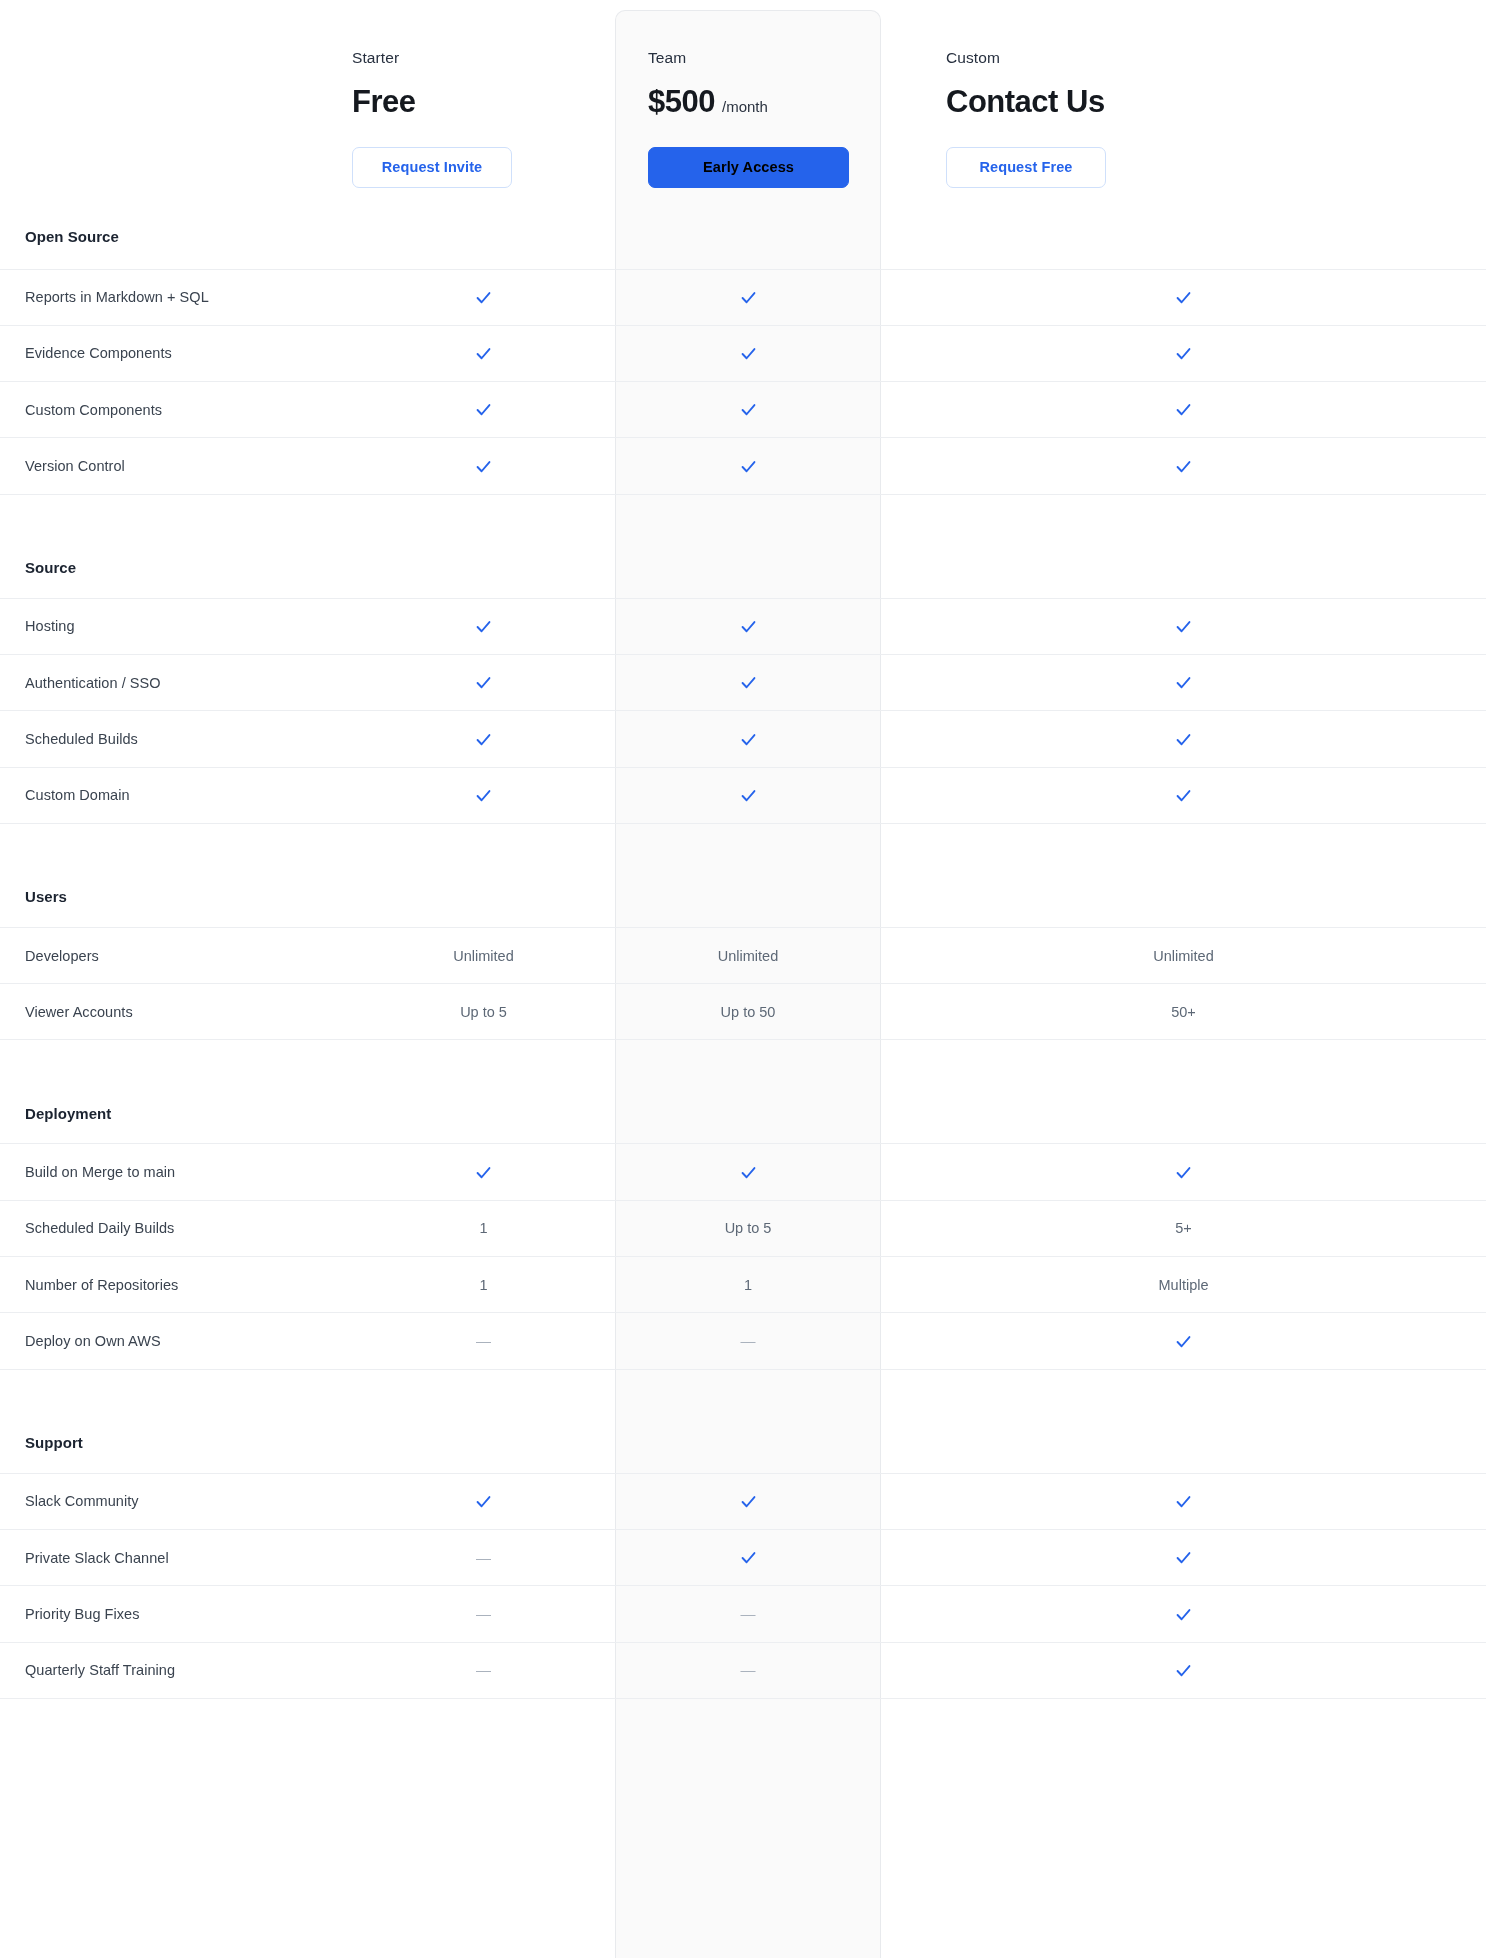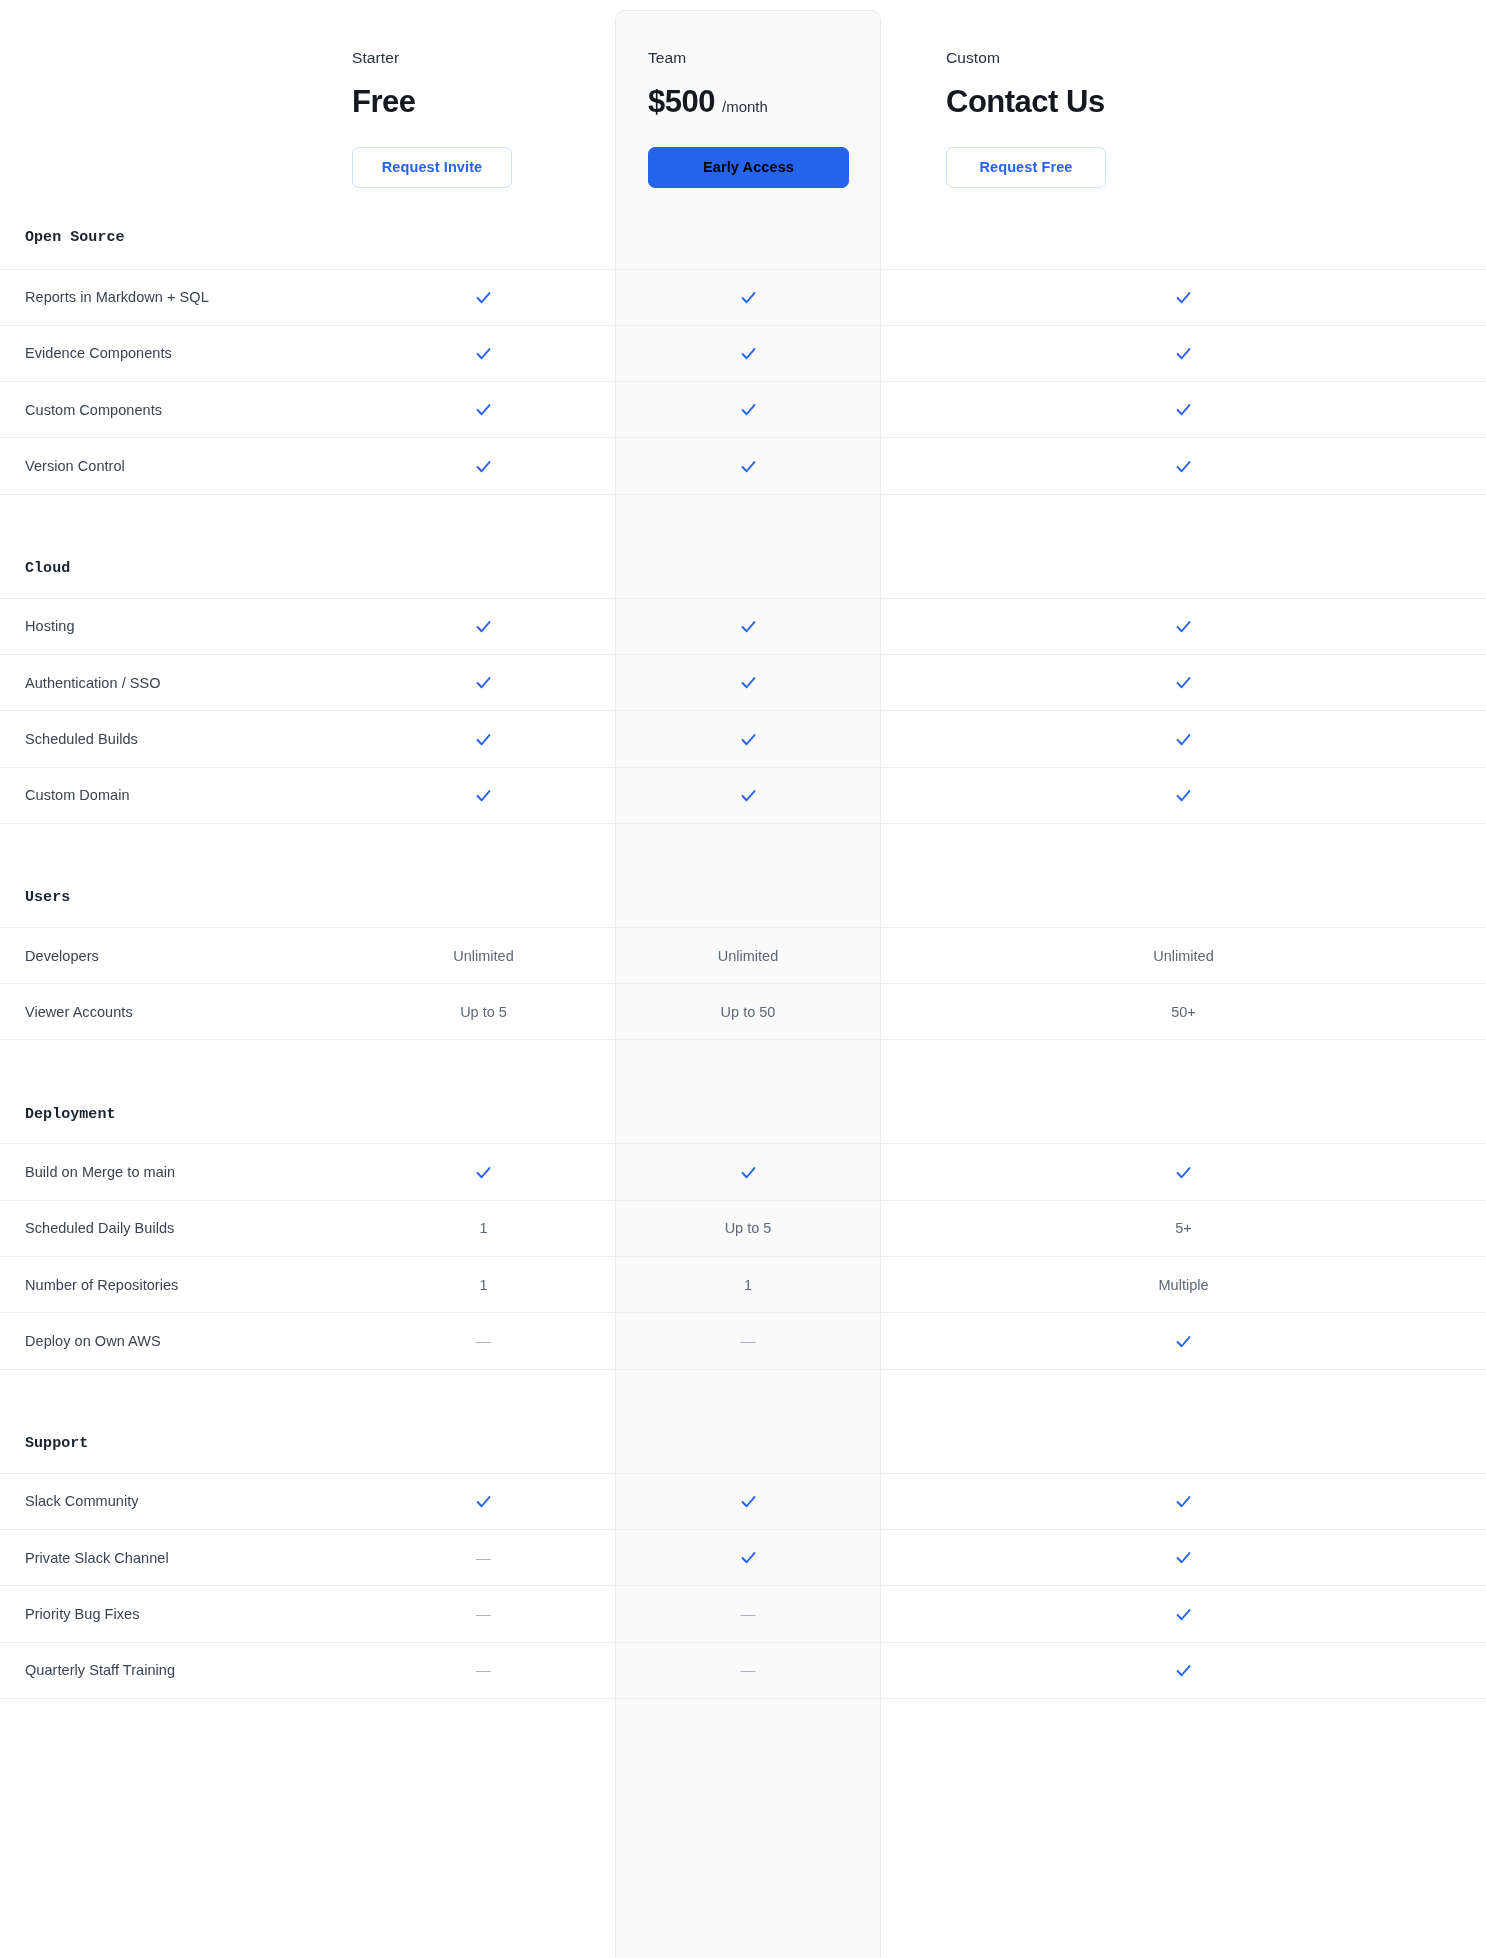--- a/index.html
+++ b/index.html
@@ -119,21 +119,20 @@
     width: 201px;
     border: 1px solid #2563eb;
     background: #2563eb;
     color: #000000;
   }
 
   
   .section-row {
     height: 60px;
     border-bottom: 1px solid #eceef1;
-    font-family: Liberation Mono, monospace;
   }
   .section-row.first { height: 64px; }
   .section-title {
     font-size: 15px;
     font-weight: 700;
     color: #1b2330;
     letter-spacing: 0.05px;
   }
   .section-gap {
     height: 44px;
@@ -264,21 +263,21 @@
                 <path d="M4.5 12.6 L9.6 18 L19.5 6.4"></path>
               </svg></span></div>
         </div>
         <div class="row section-gap">
           <div class="c-feature"></div>
           <div class="c-starter"></div>
           <div class="c-team"></div>
           <div class="c-custom"></div>
         </div>
         <div class="row section-row">
-          <div class="c-feature"><span class="section-title">Cloud</span></div>
+          <div class="c-feature"><span class="section-title">Source</span></div>
           <div class="c-starter"></div>
           <div class="c-team"></div>
           <div class="c-custom"></div>
         </div>
         <div class="row feature-row">
           <div class="c-feature"><span class="feature-label">Hosting</span></div>
           <div class="c-starter"><span class="check"><svg viewBox="0 0 24 24" fill="none" stroke="#2563EB" stroke-width="2.4" stroke-linecap="round" stroke-linejoin="round">
                 <path d="M4.5 12.6 L9.6 18 L19.5 6.4"></path>
               </svg></span></div>
           <div class="c-team"><span class="check"><svg viewBox="0 0 24 24" fill="none" stroke="#2563EB" stroke-width="2.4" stroke-linecap="round" stroke-linejoin="round">

